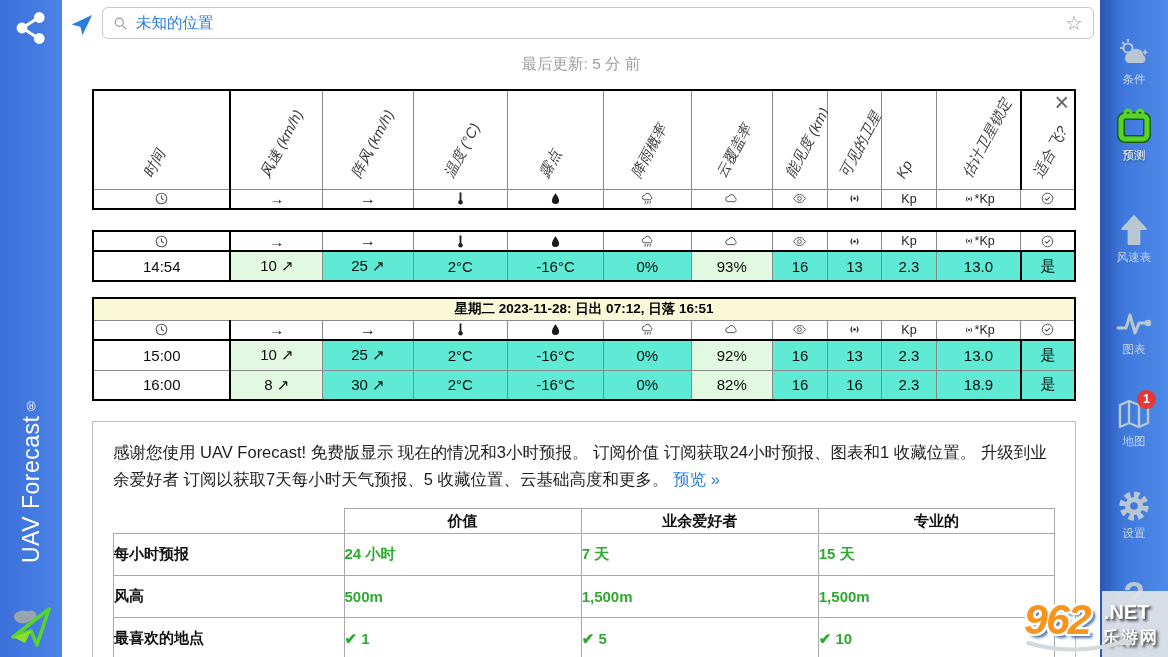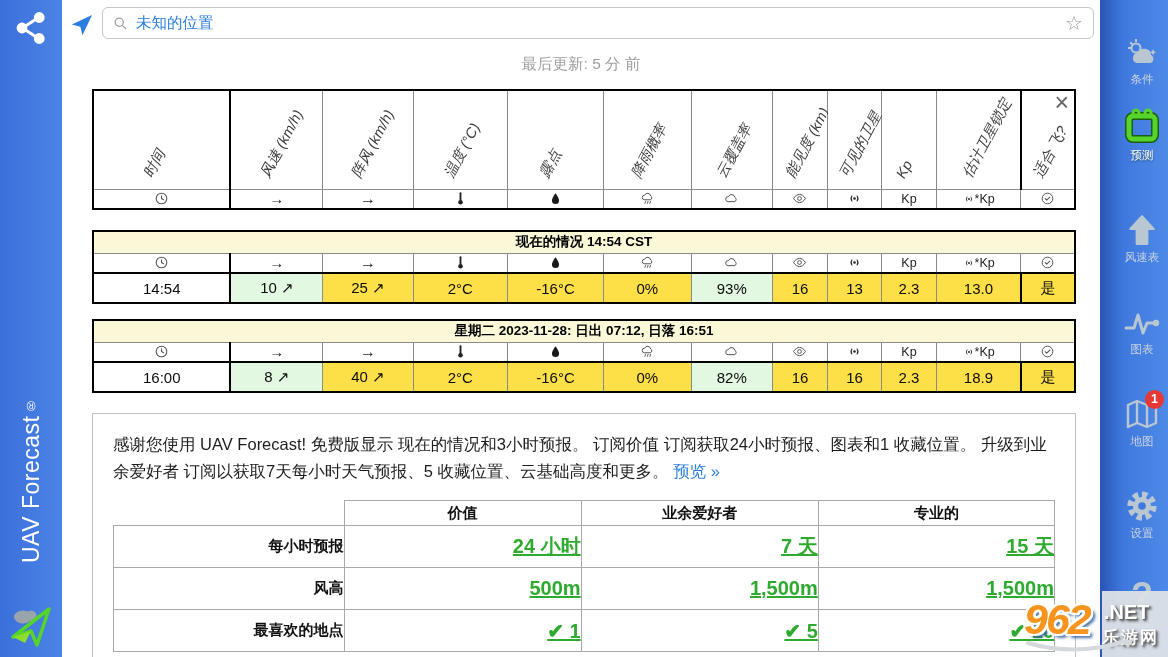--- a/index.html
+++ b/index.html
@@ -12,21 +12,21 @@
   .share-btn { position:absolute; top:10px; left:50%; transform:translateX(-50%); width:36px; height:36px; cursor:pointer; }
   .brand { position:absolute; top:368px; left:0; width:62px; height:225px;
            display:flex; align-items:center; justify-content:center;
            writing-mode:vertical-rl; transform:rotate(180deg);
            color:#fff; font-size:23px; letter-spacing:.5px; white-space:nowrap; }
   .brand .reg { font-size:12px; margin-top:4px; }
   .lsb-logo { position:absolute; bottom:6px; left:50%; transform:translateX(-50%); }
 
   
   .rsb { position:absolute; right:0; top:0; width:68px; height:100%;
-         background:linear-gradient(90deg,#2a55b4 0%, #3f79dd 35%, #4e8ae8 100%); z-index:5;padding-left:8px; }
+         background:linear-gradient(90deg,#2a55b4 0%, #3f79dd 35%, #4e8ae8 100%); z-index:5; }
   .rsitem { position:absolute; width:68px; text-align:center; cursor:pointer; }
   .rsitem .lbl { display:block; margin-top:2px; font-size:11.5px; color:#c9d4e2; }
   .rsitem.active .lbl { color:#ffffff; text-shadow:0 1px 2px rgba(0,40,0,.6); }
   .rsitem svg { display:block; margin:0 auto; }
   .badge { position:absolute; top:-6px; right:12px; width:19px; height:19px; background:#e53935;
            border-radius:50%; color:#fff; font-size:12.5px; line-height:19px; text-align:center; font-weight:bold; }
   .help-q { font-size:36px; font-weight:bold; color:#b9c7d2; line-height:36px; display:block; }
 
   
   .main { position:absolute; left:62px; right:68px; top:0; bottom:0; background:#fff; overflow:hidden; }
@@ -55,35 +55,35 @@
 
   tr.icons td { height:20px; text-align:center; vertical-align:middle; padding:0; line-height:0; background:#fff; }
   .datatbl tr.icons td { border-bottom:2px solid #000; }
   .ic { width:15px; height:15px; vertical-align:middle; }
   .ar { font-size:15px; color:#222; line-height:1; }
   .arb { font-weight:900; font-size:16px; }
   .kp { font-size:12.5px; color:#222; line-height:1; vertical-align:middle; }
 
   td.title { background:#fbf8d8; height:22px; text-align:center; font-weight:700; font-size:13.5px; color:#000; }
   tr.data td { height:30px; text-align:center; font-size:15px; color:#0c0c0c; }
-  .c-w { background:#ffffff; } .c-p { background:#e3f8e0; } .c-g { background:#fde047; }
+  .c-w { background:#ffffff; } .c-p { background:#e3f8e0; } .c-g { background:#5eead4; }
 
   .gap1 { height:20px; } .gap2 { height:15px; } .gap3 { height:20px; }
 
   .panel { margin:0 24px 0 30px; border:1px solid #c0c0c0; background:#fff; padding:17px 20px 20px 20px; height:260px; }
   .upsell { font-size:16.5px; color:#1d1d1d; line-height:1.65; }
   .upsell a { color:#2a7de1; text-decoration:none; cursor:pointer; }
 
   .price { margin-top:15px; }
   .price th, .price td { border:1px solid #a9a9a9;margin-top:12px; }
   .price th { height:25px; font-size:15px; color:#111; font-weight:700; }
   .price th.blank { border-left:none; border-top:none; border-right:1px solid #a9a9a9; }
-  .price td { height:42px; text-align:right; }
+  .price td { height:42px; text-align:left; }
   .price td.rowlbl { font-weight:700; font-size:15px; color:#111; }
-  .price td.val { color:#2eab2e; font-weight:700; font-size:20px;text-decoration:underline; }
+  .price td.val { color:#2eab2e; font-weight:700; font-size:15px; }
 
   
   .wm { position:absolute; right:0; bottom:0; width:146px; height:68px; z-index:50; pointer-events:none; }
   .wm-bg { position:absolute; right:0; bottom:0; width:66px; height:66px; background:rgba(221,225,230,.95); }
   .wm-962 { position:absolute; left:2px; bottom:13px; font-style:italic; font-weight:900; font-size:43px; letter-spacing:-2px; color:#f7941d;
             text-shadow:-2px -2px 0 #fff, 2px -2px 0 #fff, -2px 2px 0 #fff, 2px 2px 0 #fff, 4px 4px 3px rgba(40,90,150,.85); }
   .wm-net { position:absolute; left:82px; bottom:33px; font-weight:900; font-size:20px; color:#fff; letter-spacing:0;
             text-shadow:1px 1px 0 #666, 2px 2px 3px #333; }
   .wm-le { position:absolute; left:80px; bottom:8px; font-weight:900; font-size:17px; color:#fff; letter-spacing:2px;
            text-shadow:1px 1px 0 #777, 2px 2px 3px #333; }
@@ -272,23 +272,20 @@
             <col style="width:9.8%">
             <col style="width:8.9%">
             <col style="width:8.3%">
             <col style="width:5.6%">
             <col style="width:5.5%">
             <col style="width:5.6%">
             <col style="width:8.6%">
             <col style="width:5.5%">
           </colgroup>
         <tbody>
-            <tr>
-              <td class="title" colspan="12">现在的情况 14:54 CST</td>
-            </tr>
         <tr class="icons">
           <td class="c0"><svg class="ic">
                   <use href="#i-clock"></use>
                 </svg></td>
           <td><span class="ar">→</span></td>
           <td><span class="ar arb">→</span></td>
           <td><svg class="ic">
                   <use href="#i-thermo"></use>
                 </svg></td>
           <td><svg class="ic">
@@ -378,23 +375,37 @@
                 </svg></td>
           <td><span class="kp">Kp</span></td>
           <td><svg class="ic" style="width:12px;height:12px">
                   <use href="#i-sat"></use>
                 </svg><span class="kp">*Kp</span></td>
           <td><svg class="ic">
                   <use href="#i-check"></use>
                 </svg></td>
         </tr>
         <tr class="data">
+          <td class="c0 c-w">15:00</td>
+          <td class="c-p">10 ↗</td>
+          <td class="c-g">25 ↗</td>
+          <td class="c-g">2°C</td>
+          <td class="c-g">-16°C</td>
+          <td class="c-g">0%</td>
+          <td class="c-p">92%</td>
+          <td class="c-g">16</td>
+          <td class="c-g">13</td>
+          <td class="c-g">2.3</td>
+          <td class="c-g">13.0</td>
+          <td class="c11 c-g">是</td>
+        </tr>
+        <tr class="data">
           <td class="c0 c-w">16:00</td>
           <td class="c-p">8 ↗</td>
-          <td class="c-g">40 ↗</td>
+          <td class="c-g">30 ↗</td>
           <td class="c-g">2°C</td>
           <td class="c-g">-16°C</td>
           <td class="c-g">0%</td>
           <td class="c-p">82%</td>
           <td class="c-g">16</td>
           <td class="c-g">16</td>
           <td class="c-g">2.3</td>
           <td class="c-g">18.9</td>
           <td class="c11 c-g">是</td>
         </tr>

